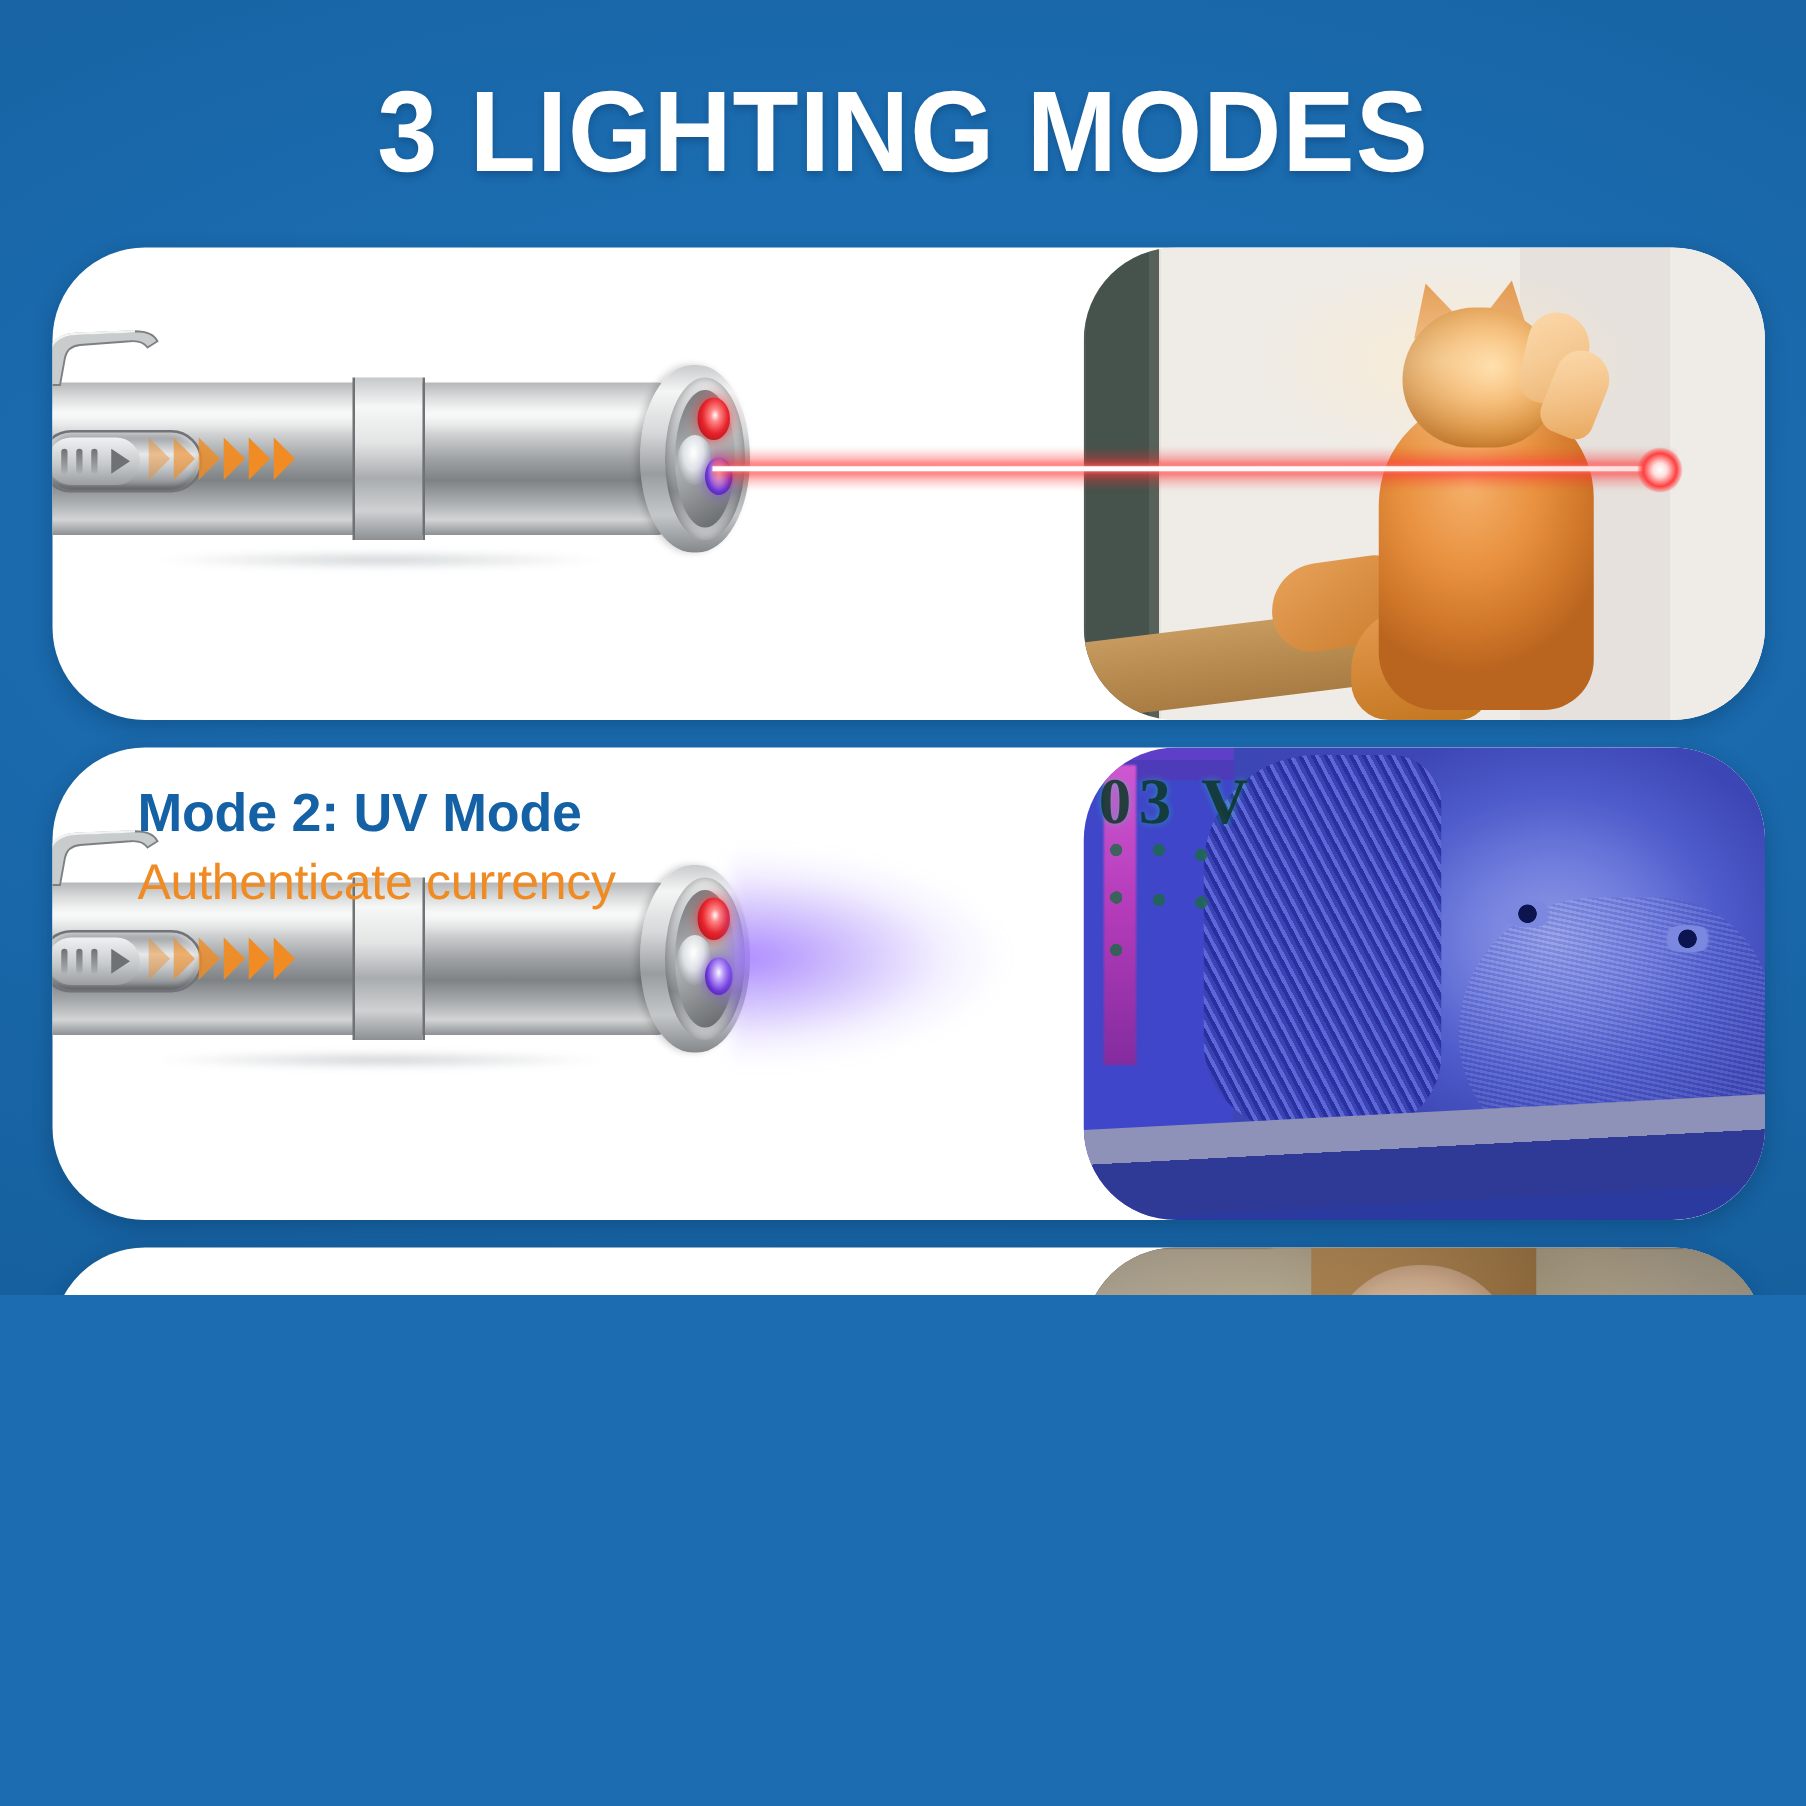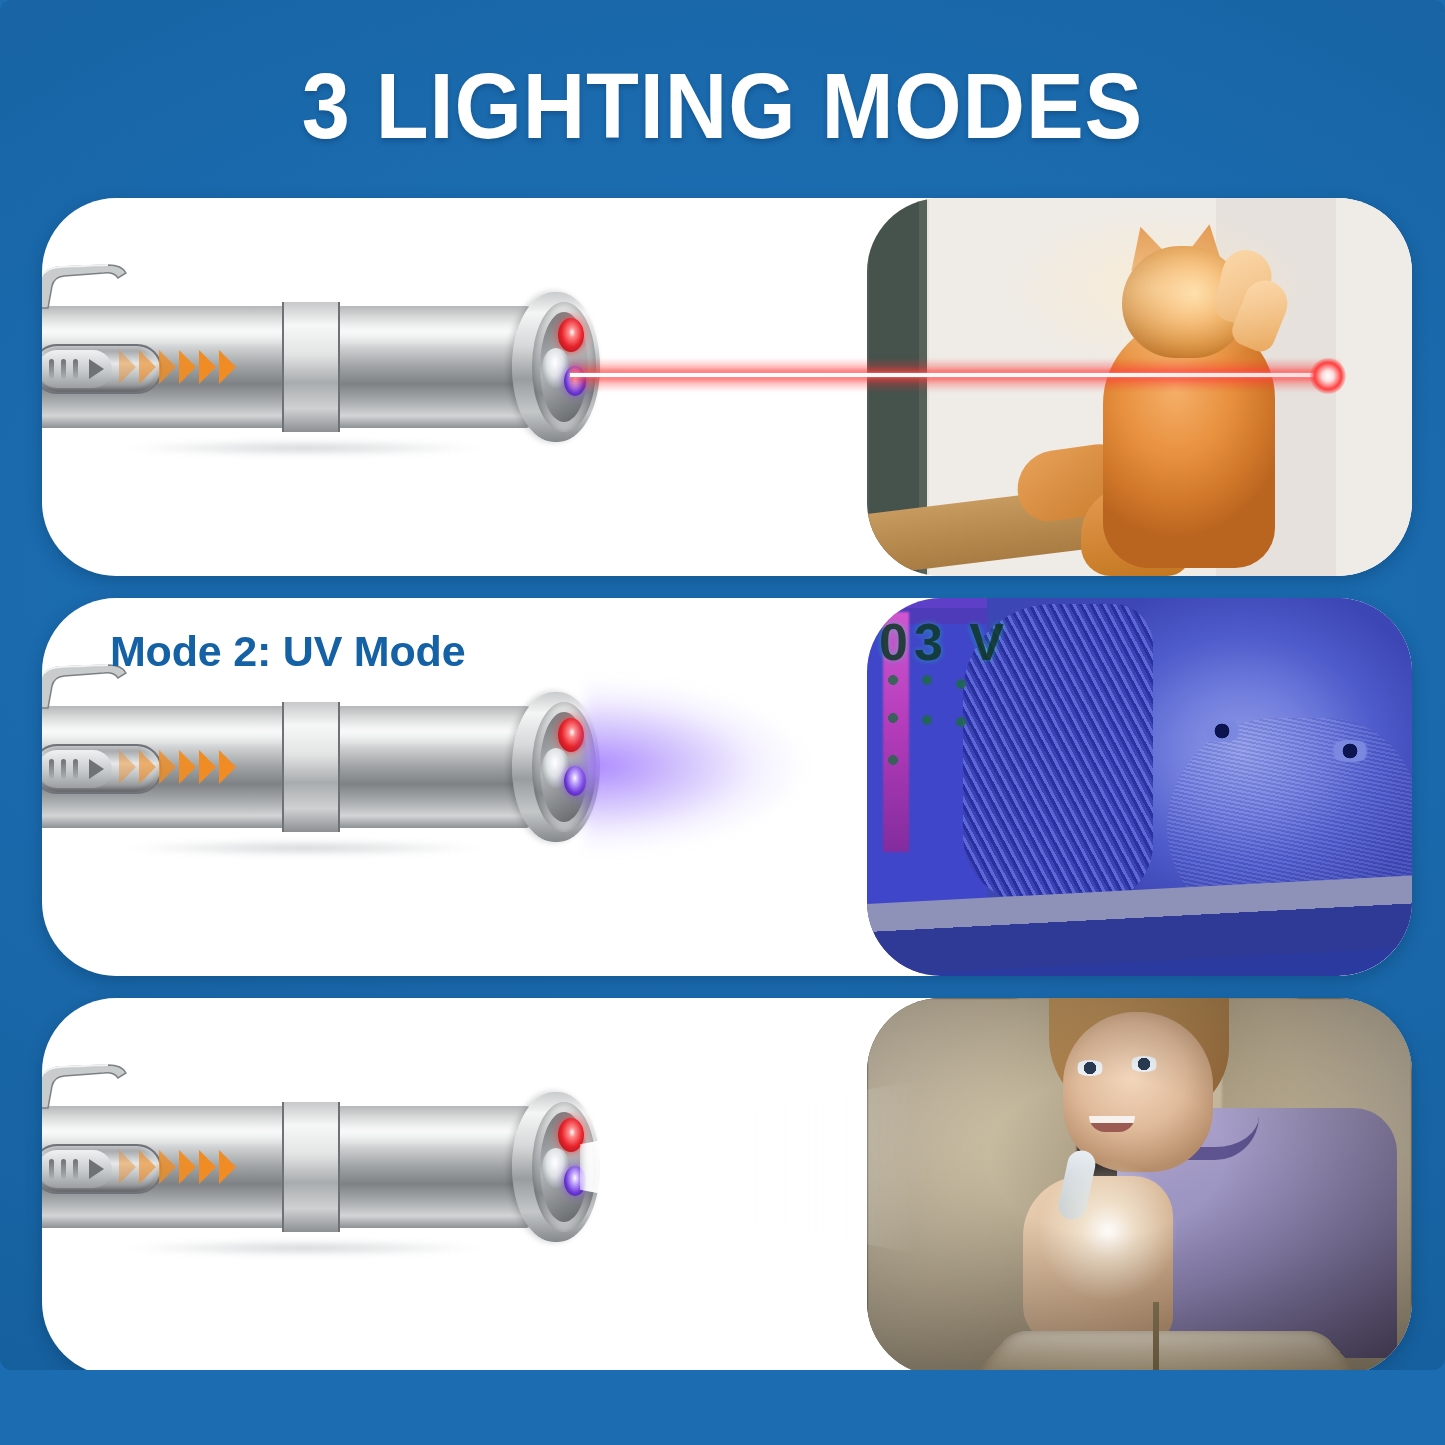--- a/index.html
+++ b/index.html
@@ -5,24 +5,23 @@
   * { margin:0; padding:0; box-sizing:border-box; }
   html, body {
     width:1445px; height:1445px;
     font-family:"Liberation Sans", sans-serif;
     overflow:hidden;
     background:#1b6cb0;
   }
 
   #stage {
     position:relative;
-    width:1445px; height:1370px;
+    width:1445px; height:1036px;
     overflow:hidden;
     background:#1b6cb0;
-    border-radius:12px;
   }
 
   
   .rays {
     position:absolute; inset:0;
     overflow:hidden;
     pointer-events:none;
   }
   .vig {
     position:absolute; inset:0;
@@ -164,20 +163,21 @@
   .laser-dot {
     position:absolute; left:1268px; top:160px; width:36px; height:36px;
     border-radius:50%;
     background:radial-gradient(circle, #ffffff 0%, #ffdede 22%, #ff4040 52%, rgba(255,40,40,0) 74%);
   }
 
   
   .p-uv {
     background:
       linear-gradient(180deg,#5e3fc8 0 10px, #4d3bb9 10px 26px, #3f46c9 26px 88%, #2b3a9e 88% 100%);
+    font-family: Liberation Serif, serif;
   }
   .uv-face {
     position:absolute; left:120px; top:0; width:440px; height:330px;
     background:
       radial-gradient(ellipse 46% 52% at 58% 46%, #8f9ae6 0%, #6f7cdc 36%, #4f5ccb 66%, #3d46b5 100%);
     filter:blur(0.6px);
   }
   .uv-hair {
     position:absolute; left:96px; top:6px; width:190px; height:300px;
     border-radius:90px 40px 60px 70px;
@@ -542,20 +542,21 @@
       <div class="t-bezel"></div>
       <div class="t-inner"></div>
       <div class="led led-red"></div>
       <div class="led led-lens"></div>
       <div class="led led-uv"></div>
       <div class="uv-cone"></div>
     </div>
 
     <div class="card-text">
       <div class="mode-title">Mode 2: UV Mode</div>
+      <div class="mode-sub">Authenticate currency</div>
     </div>
   </div>
 
   <div class="card" id="card3">
 
     <div class="photo p-girl">
       <div class="g-blanketTop"></div>
       <div class="g-blanketL"></div>
       <div class="g-blanketR"></div>
       <div class="g-hair"></div>

